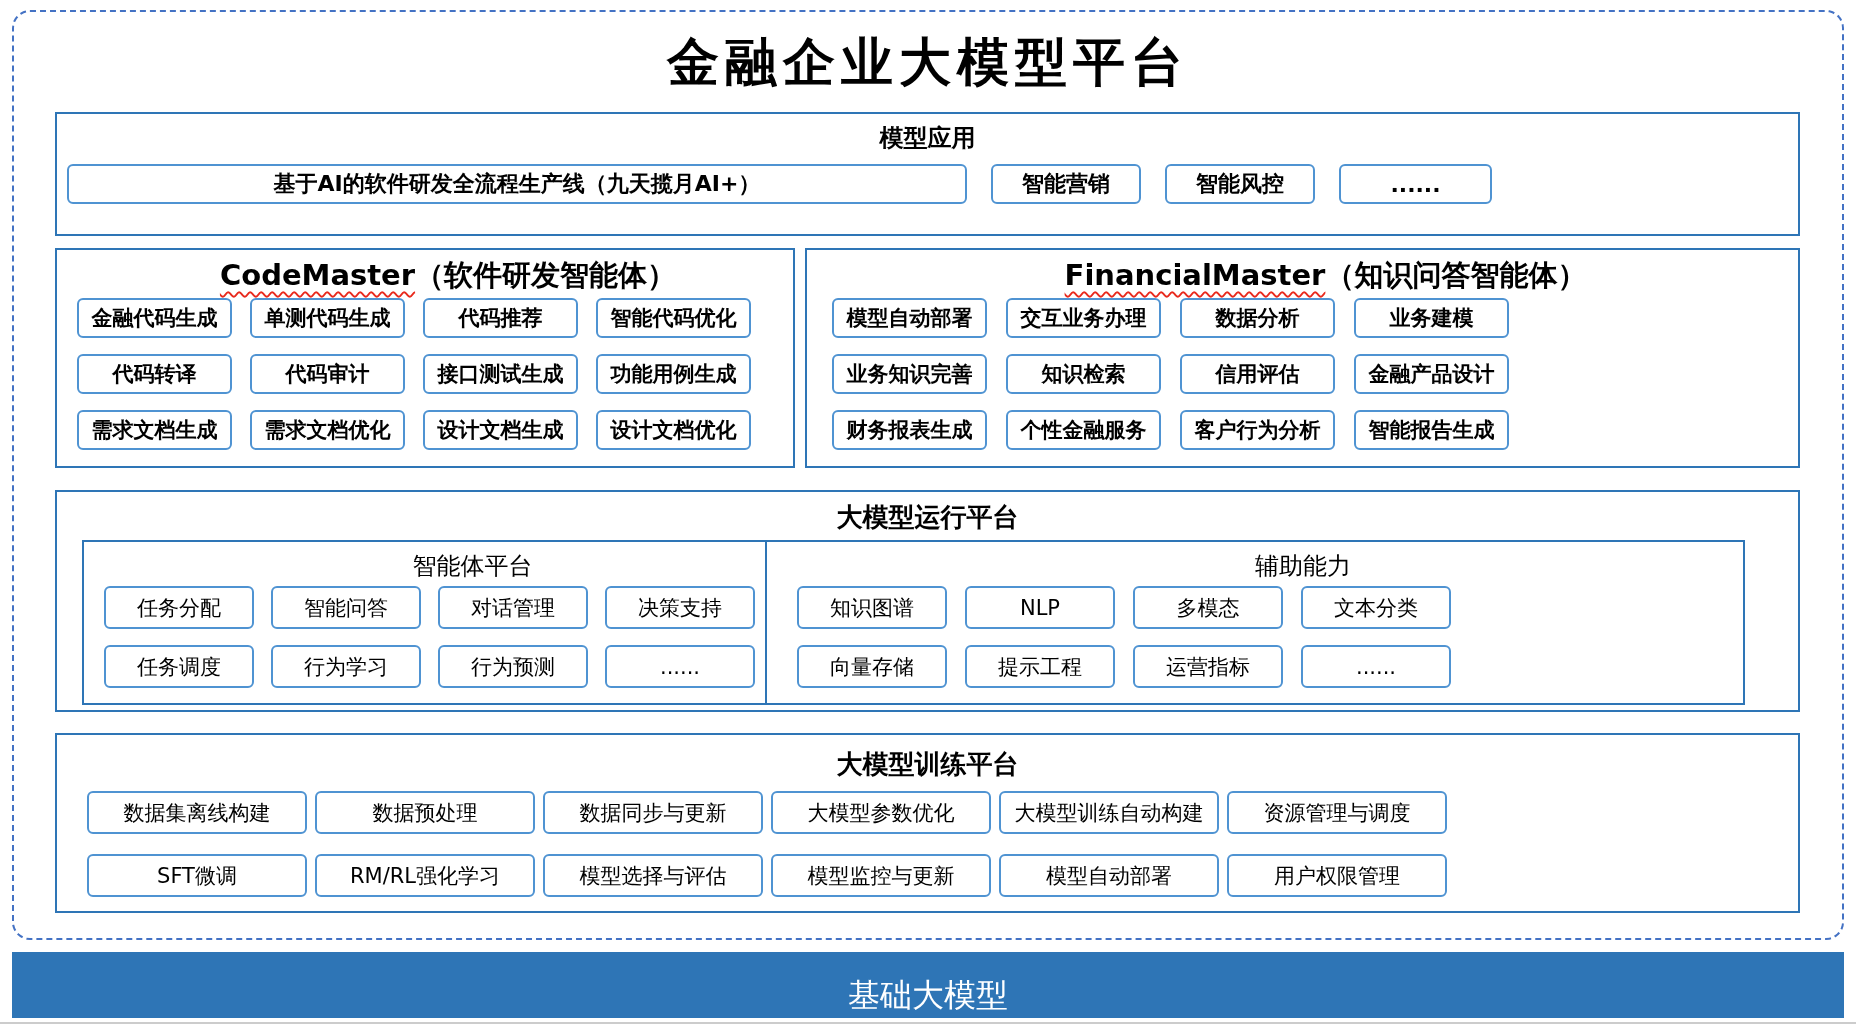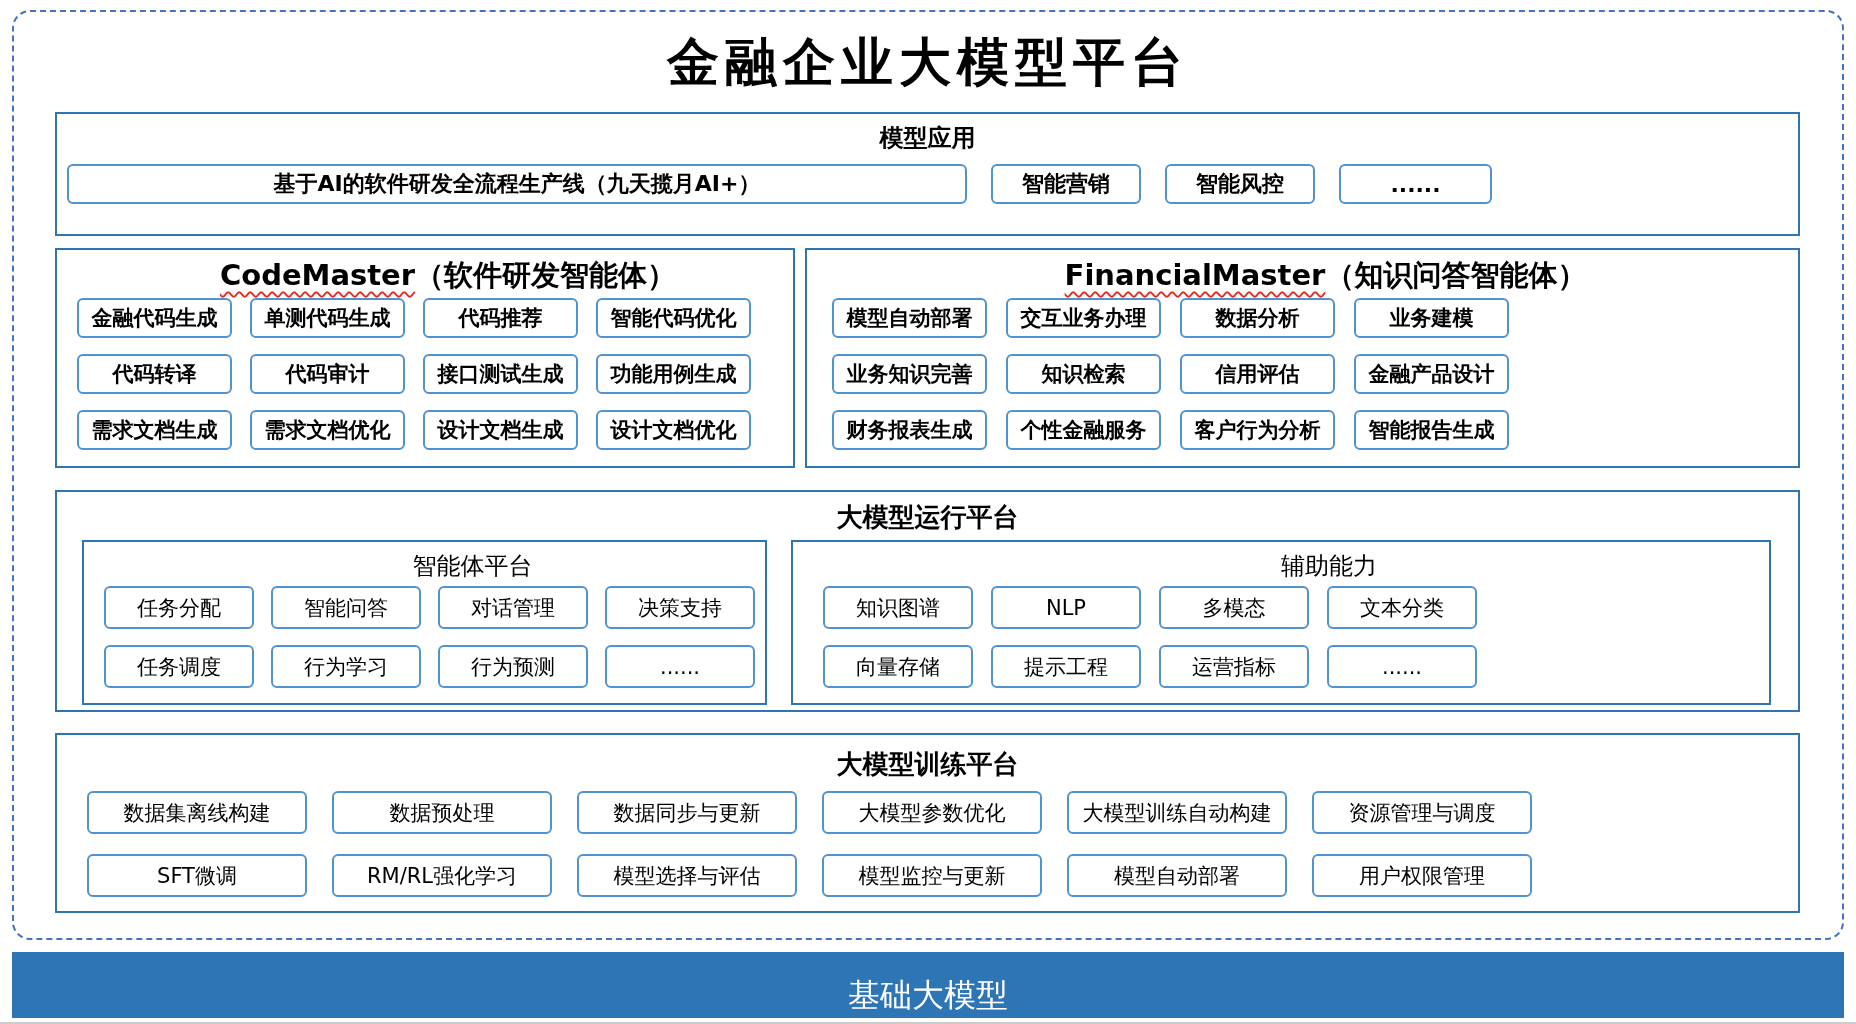--- a/index.html
+++ b/index.html
@@ -20,21 +20,21 @@
   .cell{background:#fff;border:2px solid #4F93D2;border-radius:6px;box-sizing:border-box;
         display:flex;align-items:center;justify-content:center;font-size:21px;font-weight:600;
         white-space:nowrap;overflow:hidden;}
   .grid{position:absolute;display:grid;}
   #app-row{left:10px;top:50px;grid-template-columns:900px 150px 150px 153px;column-gap:24px;grid-auto-rows:40px;}
   #app-row .cell{font-weight:700;font-size:22px;}
   #cm-grid{left:20px;top:48px;grid-template-columns:repeat(4,155px);gap:16px 18px;grid-auto-rows:40px;}
   #fm-grid{left:25px;top:48px;grid-template-columns:repeat(4,155px);gap:16px 19px;grid-auto-rows:40px;}
   #agent-grid{left:20px;top:44px;grid-template-columns:repeat(4,150px);gap:16px 17px;grid-auto-rows:43px;}
   #aux-grid{left:30px;top:44px;grid-template-columns:repeat(4,150px);gap:16px 18px;grid-auto-rows:43px;}
-  #train-grid{left:30px;top:56px;grid-template-columns:repeat(6,220px);gap:20px 25px;grid-auto-rows:43px;}
+  #train-grid{left:30px;top:56px;grid-template-columns:repeat(6,220px);gap:20px 8px;grid-auto-rows:43px;}
   #train-grid .cell,#agent-grid .cell,#aux-grid .cell{font-weight:500;}
   .base-bar{position:absolute;left:12px;top:952px;width:1832px;height:66px;background:#2E75B6;
         display:flex;align-items:flex-end;justify-content:center;color:#fff;font-size:32px;font-weight:500;}
   .bottom-edge{position:absolute;left:0;bottom:0;width:100%;height:2px;background:#cccccc;}
 </style>
 </head>
 <body>
 
 <div class="canvas">
 
@@ -96,21 +96,21 @@
         <div class="cell">任务分配</div>
         <div class="cell">智能问答</div>
         <div class="cell">对话管理</div>
         <div class="cell">决策支持</div>
         <div class="cell">任务调度</div>
         <div class="cell">行为学习</div>
         <div class="cell">行为预测</div>
         <div class="cell">......</div>
       </div>
     </div>
-    <div class="sub-box" style="left:734px;top:48px;width:980px;height:165px;">
+    <div class="sub-box" style="left:708px;top:48px;width:980px;height:165px;">
       <div class="sub-head">辅助能力</div>
       <div class="grid" id="aux-grid">
         <div class="cell">知识图谱</div>
         <div class="cell">NLP</div>
         <div class="cell">多模态</div>
         <div class="cell">文本分类</div>
         <div class="cell">向量存储</div>
         <div class="cell">提示工程</div>
         <div class="cell">运营指标</div>
         <div class="cell">......</div>

